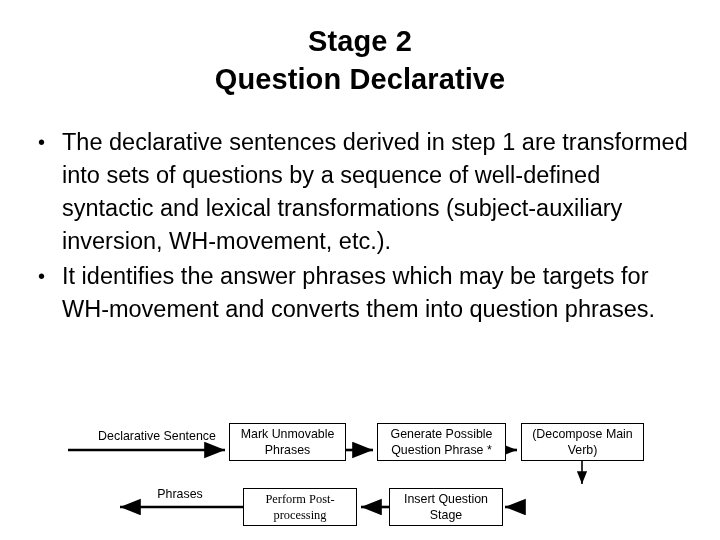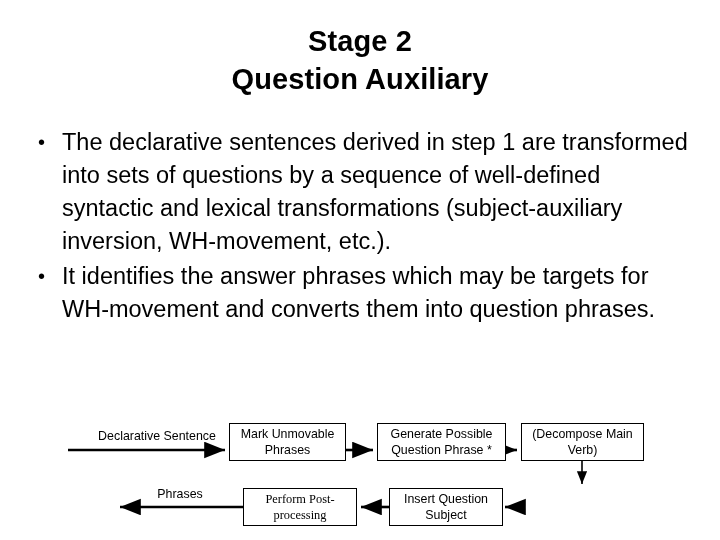--- a/index.html
+++ b/index.html
@@ -103,21 +103,21 @@
     height: 540px;
   }
 </style>
 </head>
 <body>
 
 <div class="slide">
 
   <div class="title-block">
     <div class="title-line">Stage 2</div>
-    <div class="title-line">Question Auxiliary</div>
+    <div class="title-line">Question Declarative</div>
   </div>
 
   <div class="body-block">
     <div class="bullet">
       <span class="dot">•</span>
       <span class="btext">The declarative sentences derived in step 1 are transformed into sets of questions by a sequence of well-defined syntactic and lexical transformations (subject-auxiliary inversion, WH-movement, etc.).</span>
     </div>
     <div class="bullet">
       <span class="dot">•</span>
       <span class="btext">It identifies the answer phrases which may be targets for WH-movement and converts them into question phrases.</span>
@@ -155,20 +155,20 @@
       <span>Mark Unmovable Phrases</span>
     </div>
     <div class="node" style="left:521px; top:423px; width:123px; height:38px;">
       <span>(Decompose Main Verb)</span>
     </div>
     <div class="node" style="left:377px; top:423px; width:129px; height:38px;">
       <span>Generate Possible Question Phrase *</span>
     </div>
 
     <div class="node" style="left:389px; top:488px; width:114px; height:38px;">
-      <span>Insert Question Subject</span>
+      <span>Insert Question Stage</span>
     </div>
     <div class="node" style="left:243px; top:488px; width:114px; height:38px;font-family:Liberation Serif, serif;">
       <span>Perform Post-processing</span>
     </div>
 
   </div>
 </div>
 
 </body></html>

